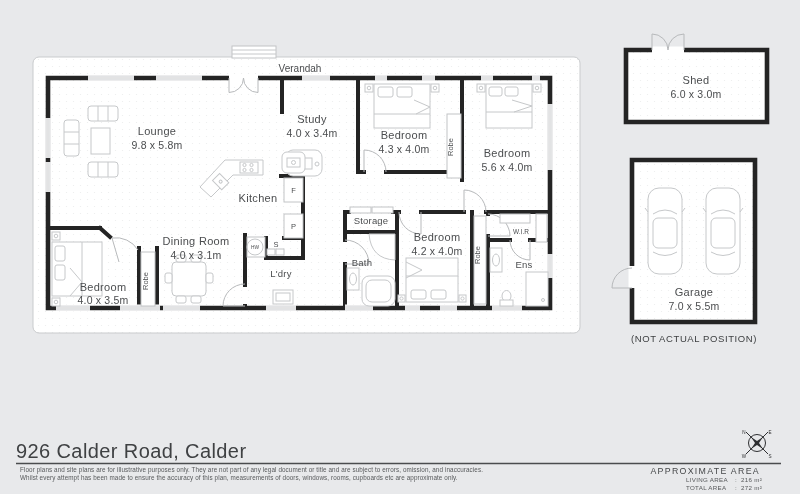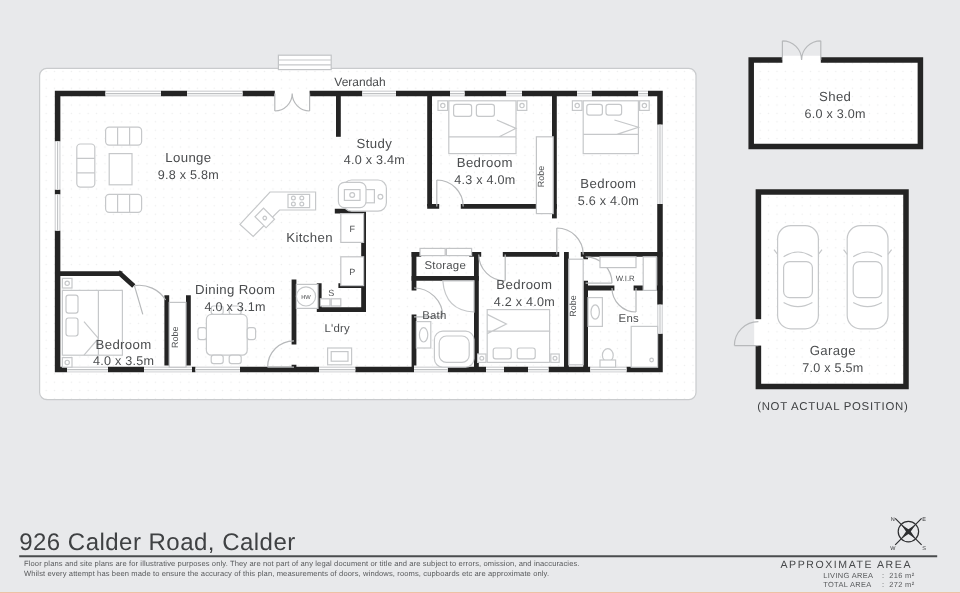--- a/index.html
+++ b/index.html
@@ -1,17 +1,17 @@
 <!DOCTYPE html>
 <html><head>
 <meta charset="utf-8">
 <style>
   html,body{margin:0;padding:0;}
   body{background:#e8e9eb;font-family:"Liberation Sans", sans-serif;}
-  .stage{position:relative;width:800px;height:494px;background:#f97316;overflow:hidden;}
+  .stage{position:relative;width:800px;height:494px;background:#f0abfc;overflow:hidden;}
   svg{position:absolute;left:0;top:0;}
   text{fill:#4b4d4f;}
   .rname{font-size:11px;letter-spacing:.3px;}
   .rdim{font-size:10.5px;letter-spacing:.2px;}
   .sm{font-size:9.5px;letter-spacing:.2px;}
   .xs{font-size:7.5px;}
   .xxs{font-size:6.5px;}
   .tiny{font-size:4.8px;}
   .wall{stroke:#242424;stroke-width:4.6;fill:none;stroke-linecap:square;}
   .wallin{stroke:#242424;stroke-width:4;fill:none;stroke-linecap:square;}

